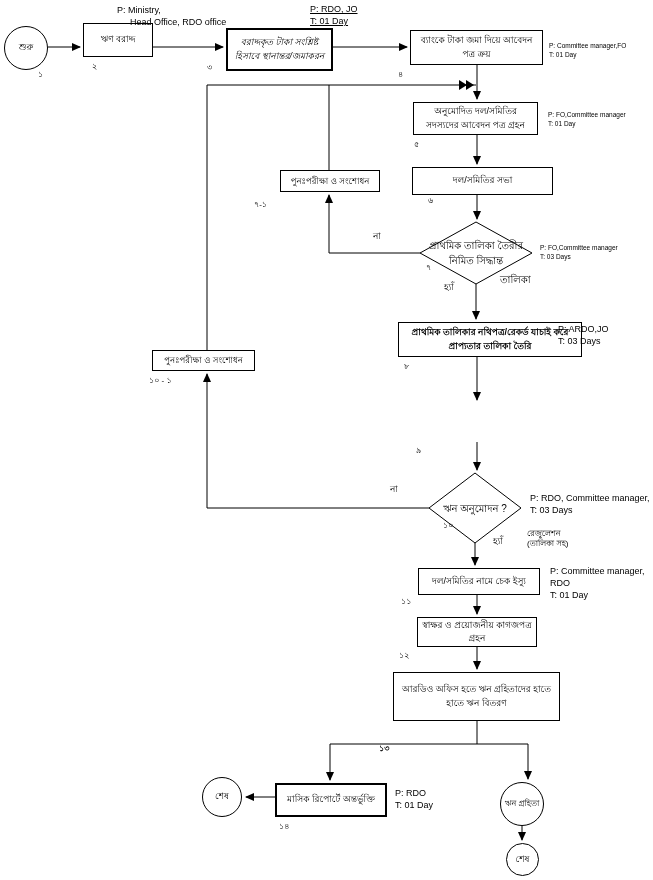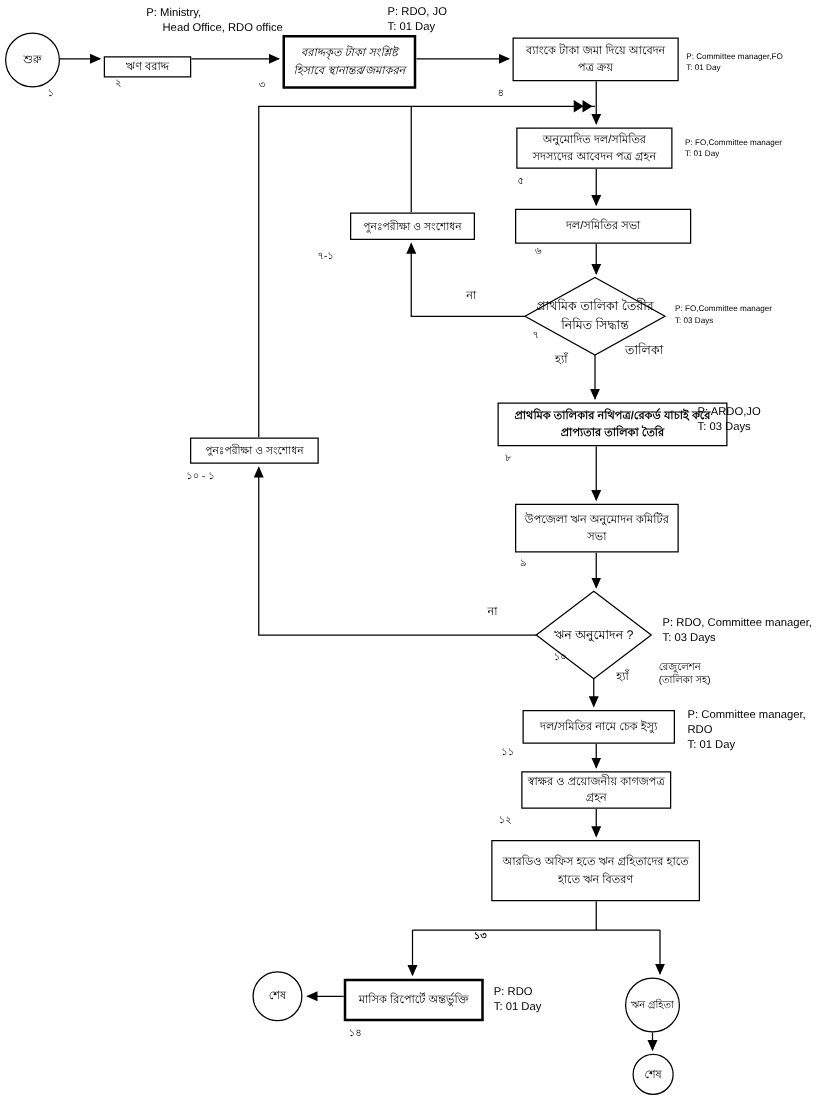--- a/index.html
+++ b/index.html
@@ -81,43 +81,40 @@
   <div class="circle" style="left:202px;top:777px;width:40px;height:40px;">
     <span>শেষ</span>
   </div>
   <div class="circle" style="left:500px;top:782px;width:44px;height:44px;font-size:8px;padding:2px;">
     <span>ঋন গ্রহিতা</span>
   </div>
   <div class="circle" style="left:506px;top:843px;width:33px;height:33px;">
     <span>শেষ</span>
   </div>
 
-  <div class="box" style="left:83px;top:45px;width:70px;height:17px;">
+  <div class="box" style="left:83px;top:23px;width:70px;height:34px;">
     <span>ঋণ বরাদ্দ</span>
   </div>
   <div class="box thick" style="left:226px;top:28px;width:107px;height:43px;font-style:italic;">
     <span>বরাদ্দকৃত টাকা সংশ্লিষ্ট হিসাবে স্থানান্তর/জমাকরন</span>
   </div>
   <div class="box" style="left:410px;top:30px;width:133px;height:35px;">
     <span>ব্যাংকে টাকা জমা দিয়ে আবেদন পত্র ক্রয়</span>
   </div>
   <div class="box" style="left:413px;top:102px;width:125px;height:33px;">
     <span>অনুমোদিত দল/সমিতির সদস্যদের আবেদন পত্র গ্রহন</span>
   </div>
   <div class="box" style="left:412px;top:167px;width:141px;height:28px;">
     <span>দল/সমিতির সভা</span>
   </div>
   <div class="box" style="left:280px;top:170px;width:100px;height:22px;font-size:8.5px;">
     <span>পুনঃপরীক্ষা ও সংশোধন</span>
   </div>
   <div class="box" style="left:398px;top:322px;width:184px;height:35px;font-weight:bold;">
     <span>প্রাথমিক তালিকার নথিপত্র/রেকর্ড যাচাই করে প্রাপ্যতার তালিকা তৈরি</span>
-  </div>
-  <div class="box" style="left:412px;top:403px;width:131px;height:39px;">
-    <span>উপজেলা ঋন অনুমোদন কমিটির সভা</span>
   </div>
   <div class="box" style="left:152px;top:350px;width:103px;height:21px;font-size:8.5px;">
     <span>পুনঃপরীক্ষা ও সংশোধন</span>
   </div>
   <div class="box" style="left:417px;top:617px;width:120px;height:30px;">
     <span>স্বাক্ষর ও প্রয়োজনীয় কাগজপত্র গ্রহন</span>
   </div>
   <div class="box" style="left:418px;top:568px;width:122px;height:27px;">
     <span>দল/সমিতির নামে চেক ইস্যু</span>
   </div>
@@ -159,21 +156,21 @@
   <div class="lbl" style="left:493px;top:534px;">হ্যাঁ</div>
   <div class="lbl small2" style="left:527px;top:529px;">
     <div>রেজুলেশন</div>
     <div>(তালিকা সহ)</div>
   </div>
 
   <div class="ann" style="left:117px;top:4px;">
     <div>P:  Ministry,</div>
     <div class="indent">Head Office, RDO office</div>
   </div>
-  <div class="ann" style="left:310px;top:3px;">
+  <div class="ann" style="left:310px;top:3px;text-decoration:underline;">
     <div>P:  RDO, JO</div>
     <div>T:  01 Day</div>
   </div>
   <div class="ann small" style="left:549px;top:41px;">
     <div>P:  Committee manager,FO</div>
     <div>T:  01 Day</div>
   </div>
   <div class="ann small" style="left:548px;top:110px;">
     <div>P:  FO,Committee manager</div>
     <div>T:  01 Day</div>

